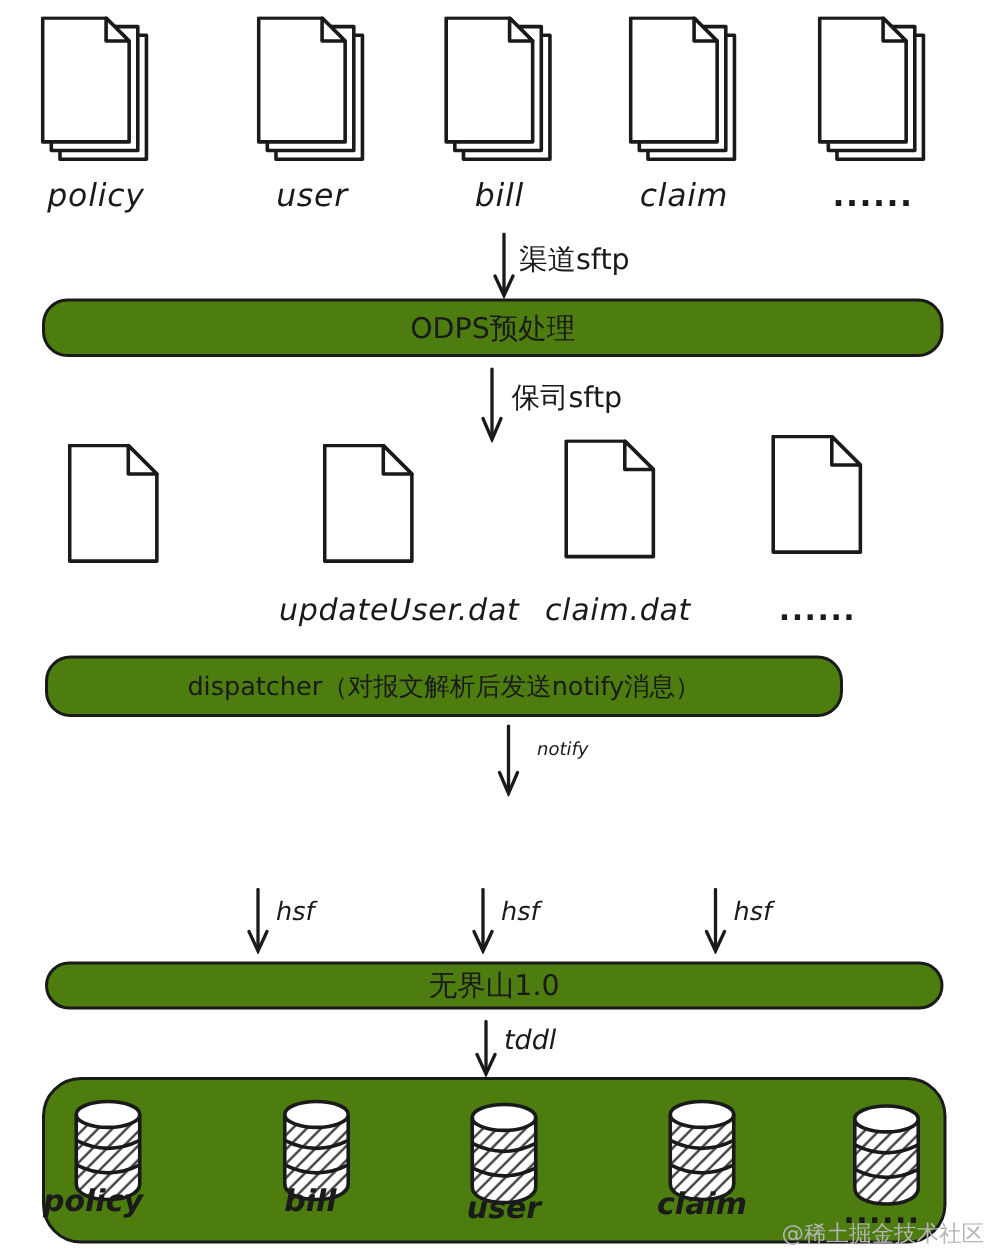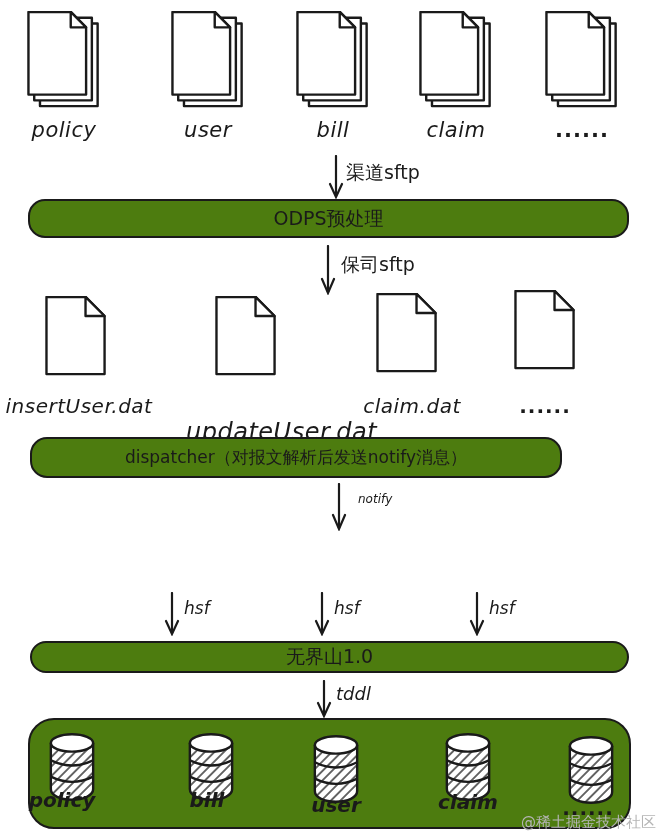--- a/index.html
+++ b/index.html
@@ -158,22 +158,21 @@
   </div>
   <div class="icon" style="left:514px;top:290px;width:62px;height:80px">
     <svg viewBox="0 0 64 84">
         <g fill="#fff" stroke="#1a1a1a" stroke-width="2.5" stroke-linejoin="round">
       <path d="M1,1 L42,1 L62,21 L62,82 L1,82 Z"></path>
           <path d="M42,1 L42,21 L62,21 Z"></path>
         </g>
       </svg>
   </div>
 
-  <div class="lbl" style="left:4px;top:394px;width:150px;font-size:20px">insertUser.dat</div>
-  <div class="lbl" style="left:186px;top:418px;width:152px;font-size:24px">updateUser.dat</div>
+  <div class="lbl" style="left:186px;top:394px;width:152px;font-size:20px">updateUser.dat</div>
   <div class="lbl" style="left:362px;top:394px;width:100px;font-size:20px">claim.dat</div>
   <div class="lbl dots" style="left:508px;top:394px;width:74px;font-size:20px">......</div>
 
   <div class="hbox" style="left:30px;top:437px;width:532px;height:41px;font-size:17px">
     <span>dispatcher（对报文解析后发送notify消息）</span>
   </div>
 
   <div class="arrow" style="left:330px;top:483px">
     <svg width="18" height="48" viewBox="0 0 18 48">
         <g stroke="#1a1a1a" stroke-width="2.2" fill="none" stroke-linecap="round">

